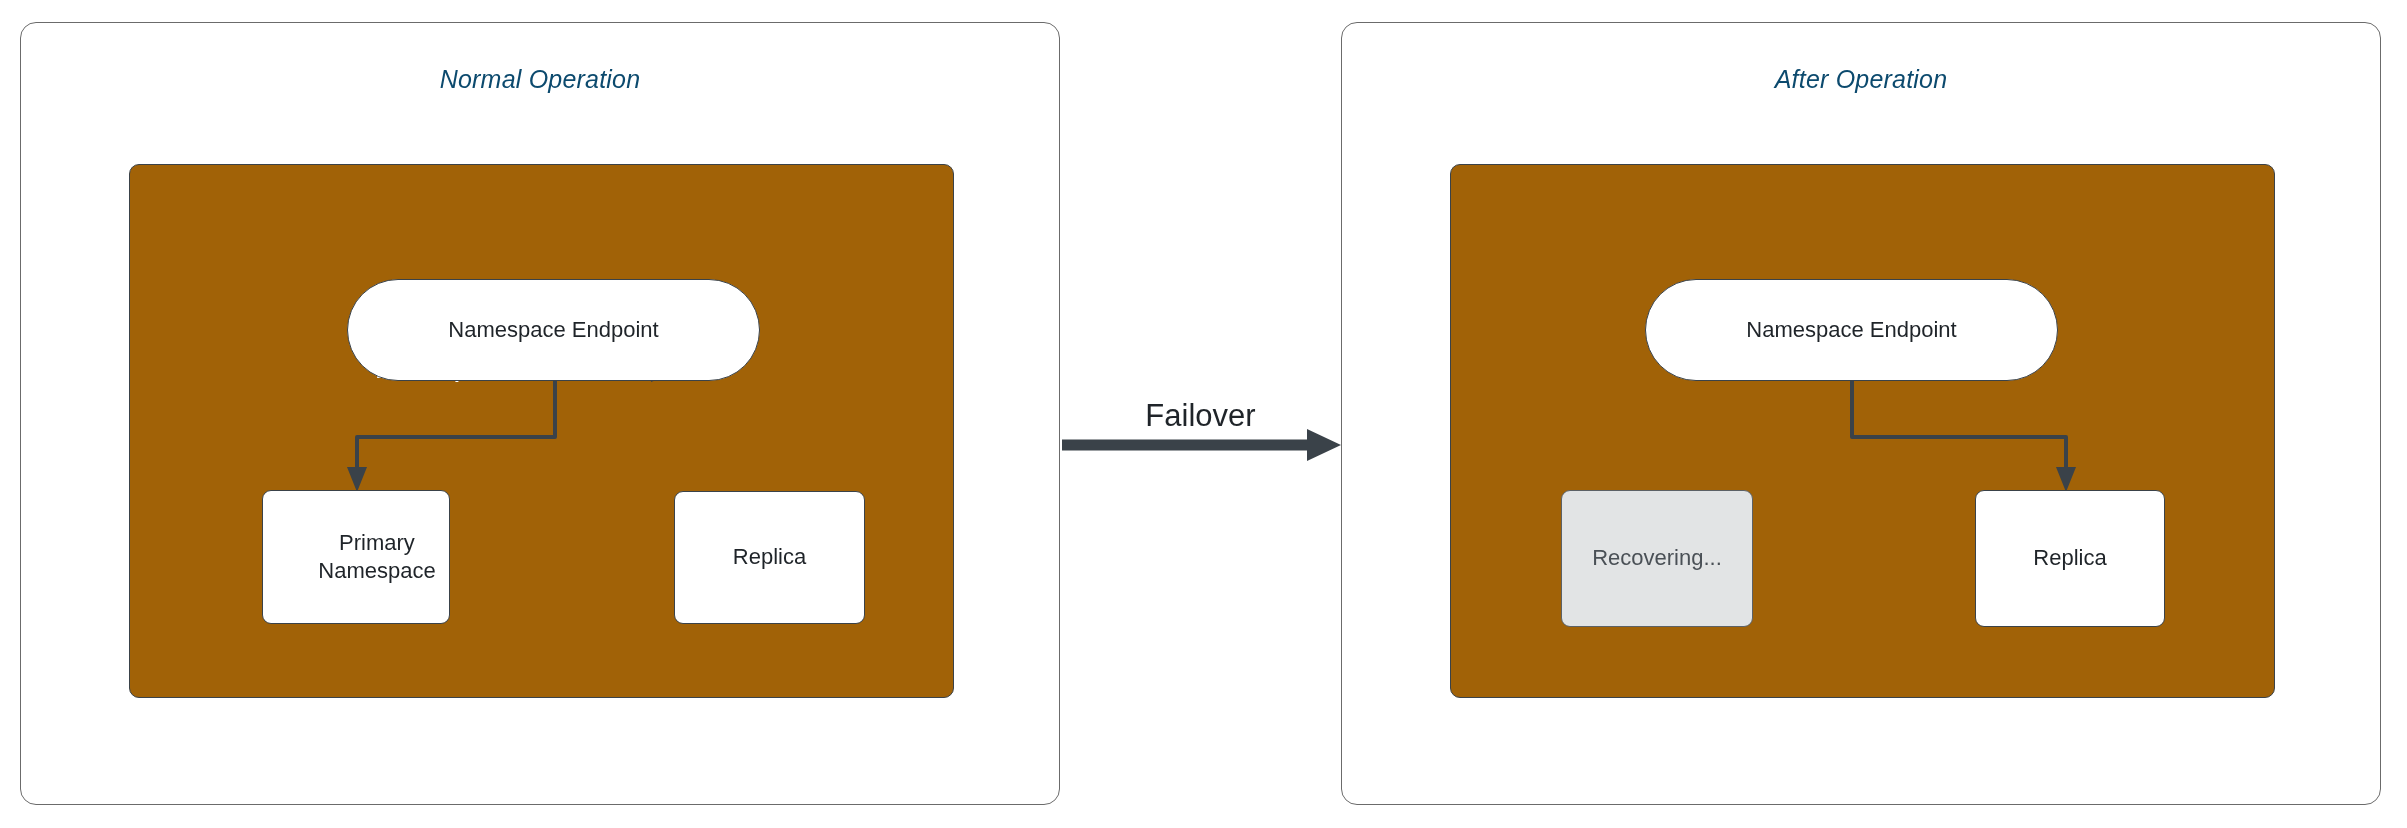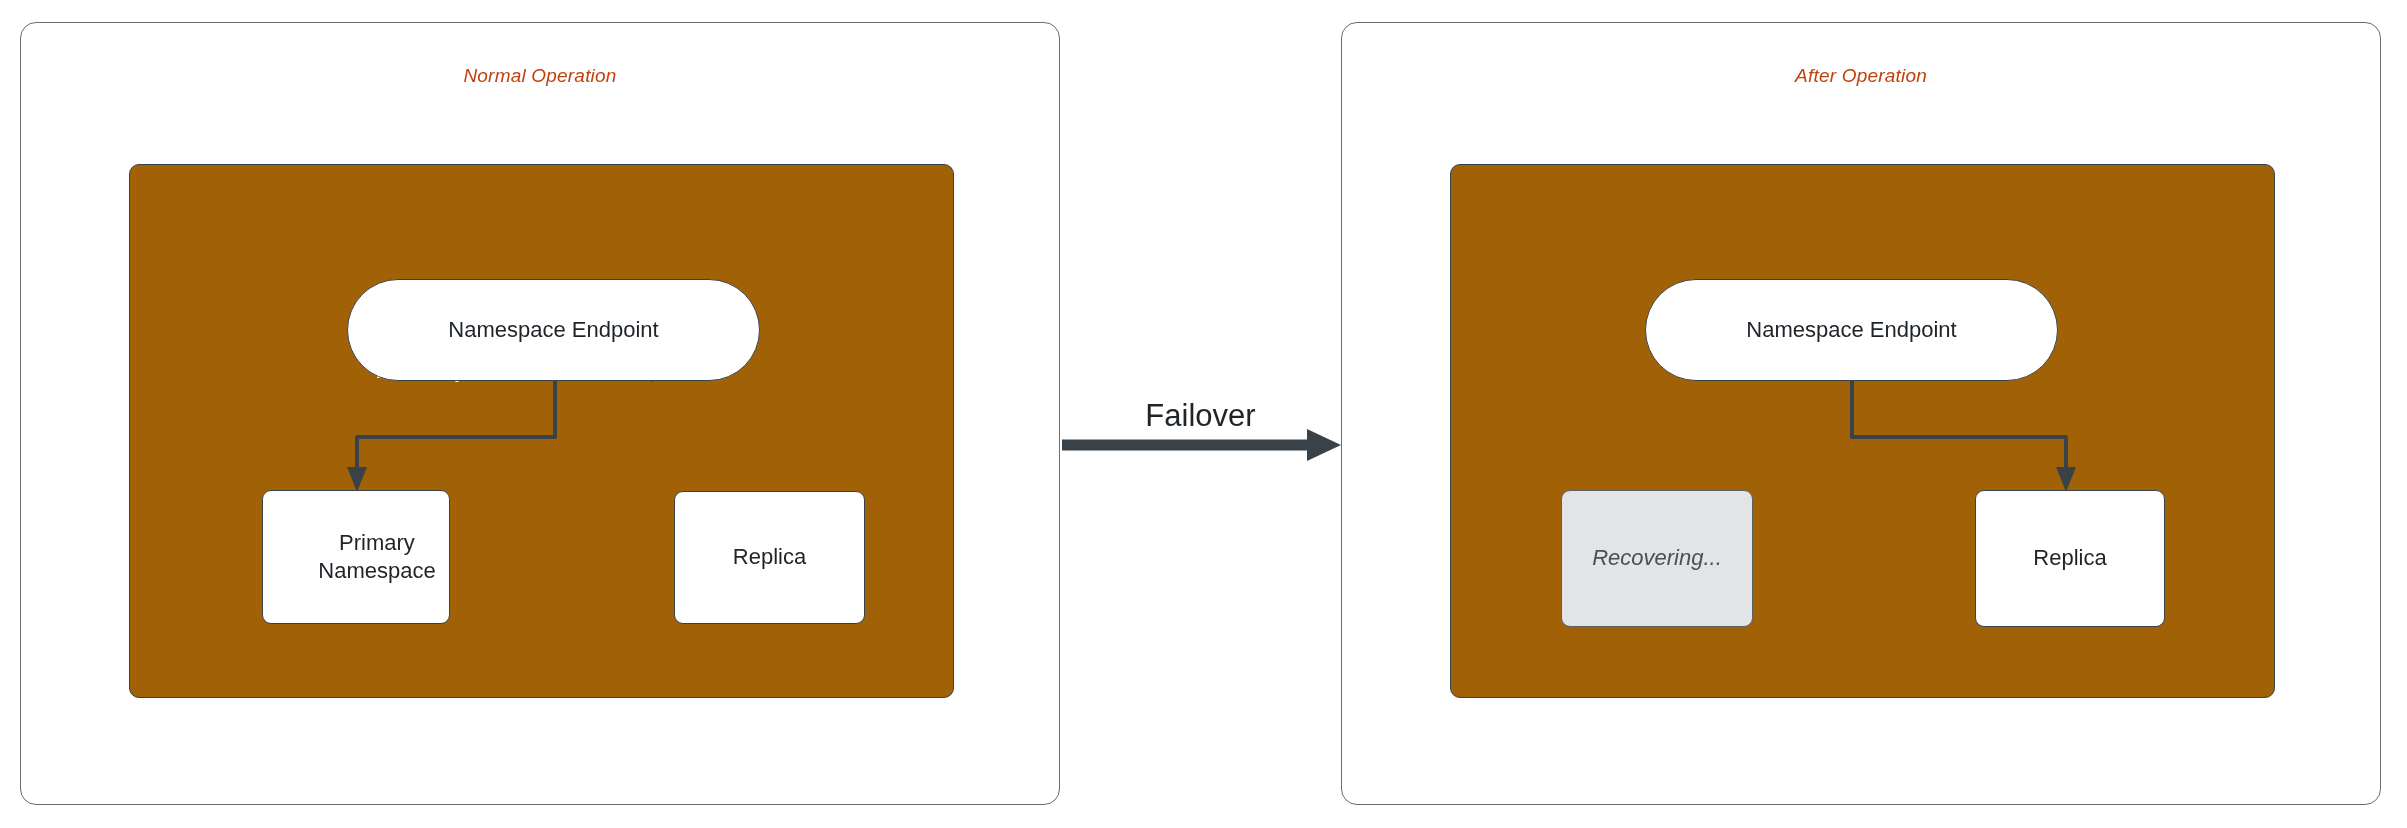--- a/index.html
+++ b/index.html
@@ -26,22 +26,22 @@
     border-radius: 16px;
     box-sizing: border-box;
   }
   .panel-title {
     position: absolute;
     top: 0;
     left: 0;
     width: 100%;
     text-align: center;
     font-style: italic;
-    font-size: 19px;
-    color: #c2410c;
+    font-size: 25px;
+    color: #0c4a6e;
     letter-spacing: 0.2px;
   }
   .bluebox {
     position: absolute;
     background: #a16207;
     border: 1.6px solid #3a4249;
     border-radius: 10px;
     box-sizing: border-box;
   }
   .node {
@@ -60,21 +60,20 @@
   .node.pill {
     border-radius: 60px;
   }
   .node.rect {
     border-radius: 9px;
   }
   .node.muted {
     background: #e2e4e5;
     border: 1.8px solid #5c6166;
     color: #4a5056;
-    font-style: italic;
   }
   .node span {
     pointer-events: none;
   }
   .edge-svg {
     position: absolute;
     left: 0;
     top: 0;
     overflow: visible;
     pointer-events: none;

